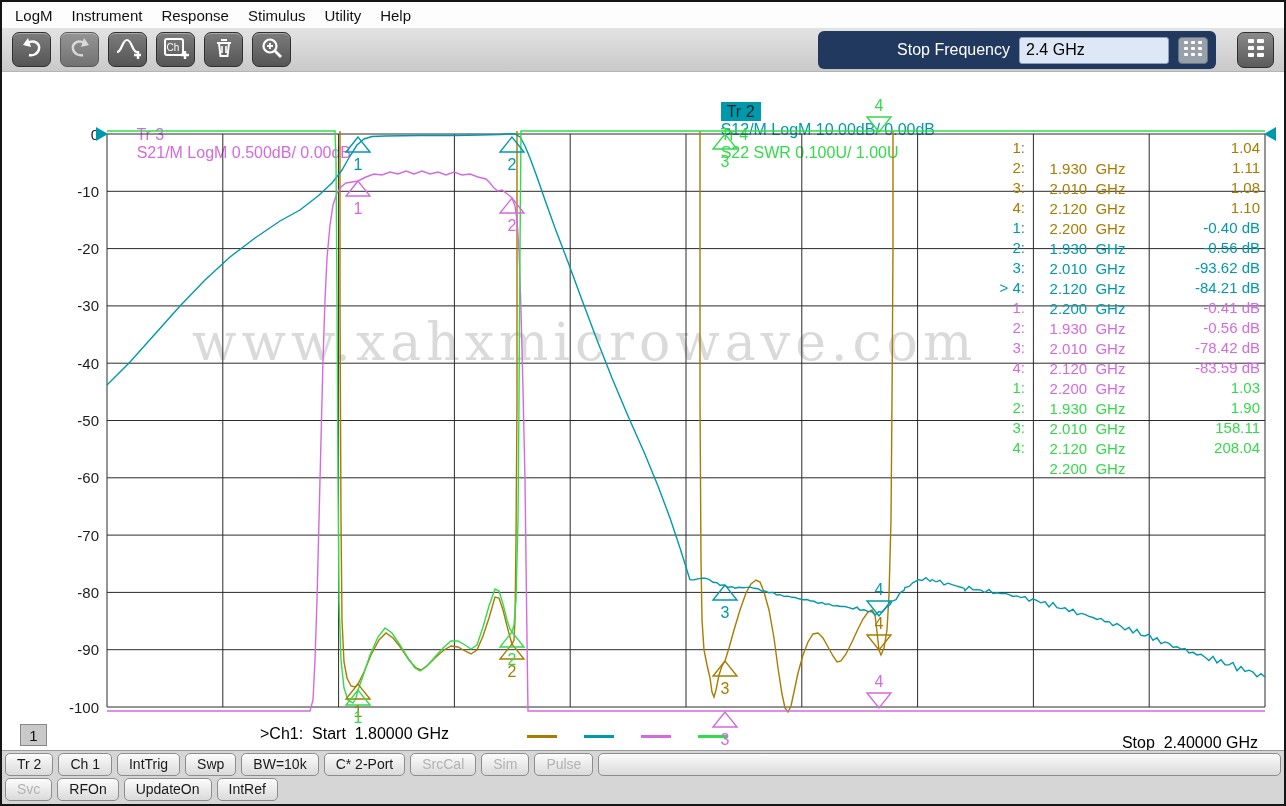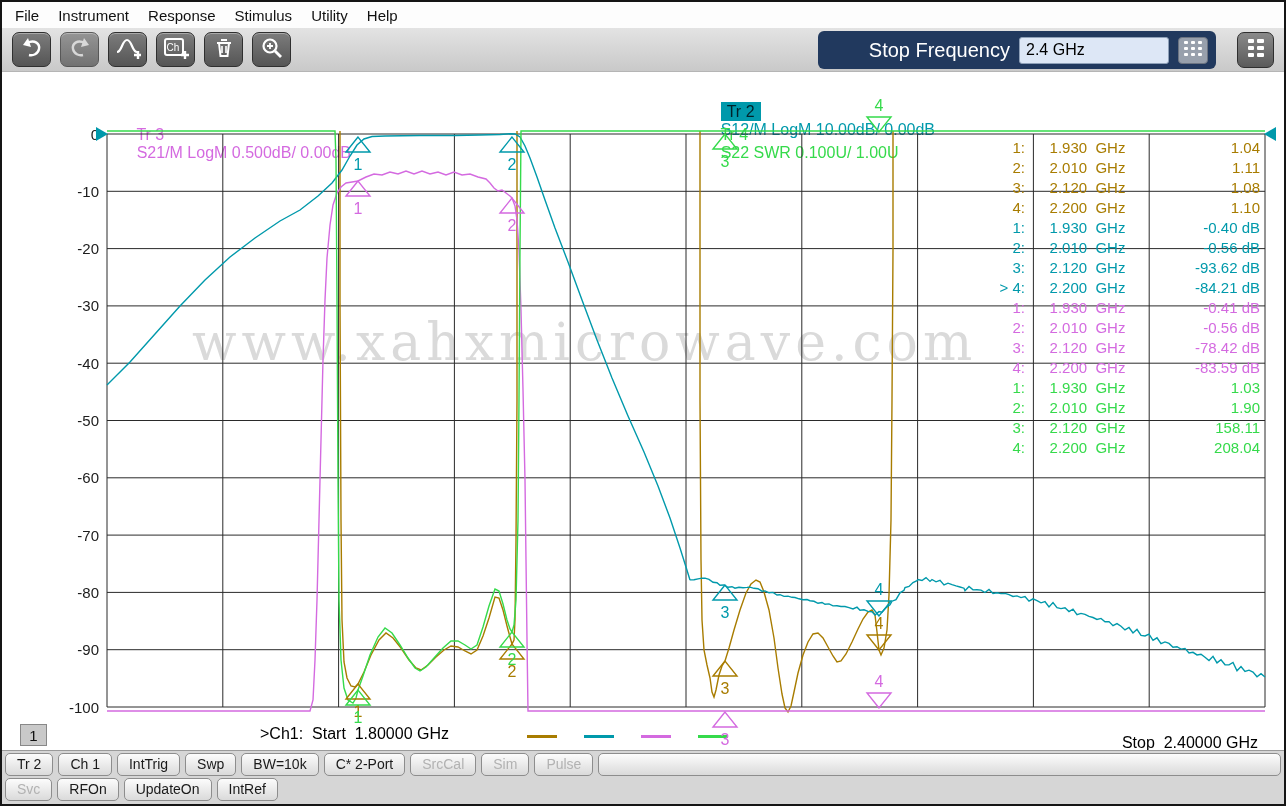--- a/index.html
+++ b/index.html
@@ -12,42 +12,42 @@
   .menu-item{font-size:15px;color:#111;cursor:default;}
 
   
   .toolbar{height:44px;background:linear-gradient(#e3e3e3,#c9c9c9);position:relative;border-bottom:1px solid #b5b5b5;padding-left:35px;}
   .tbtn{position:absolute;top:4px;width:39px;height:35px;border-radius:7px;
         background:linear-gradient(#7c7c7c,#555);border:1px solid #2f2f2f;
         display:flex;align-items:center;justify-content:center;box-shadow:inset 0 1px 0 rgba(255,255,255,.35);}
   .tbtn.dim{opacity:.75;}
   .navy{position:absolute;left:816px;top:3px;width:398px;height:38px;background:#21395e;border-radius:6px;
         display:flex;align-items:center;justify-content:flex-end;gap:9px;padding:0 8px;}
-  .navy .lbl{color:#fff;font-size:20px;}
+  .navy .lbl{color:#fff;font-size:16px;}
   .freq-input{width:150px;height:27px;border:1px solid #8ea0b8;border-radius:3px;background:#dde7f6;
         font-size:16px;color:#000;padding:0 6px;font-family:inherit;}
   .keypad{width:30px;height:27px;background:#98a0ac;border:1px solid #6c7482;border-radius:4px;
         display:flex;align-items:center;justify-content:center;}
   .sidebtn{position:absolute;left:1235px;top:4px;width:37px;height:36px;border-radius:7px;
         background:linear-gradient(#8a8a8a,#5a5a5a);border:1px solid #2f2f2f;
         display:flex;align-items:center;justify-content:center;}
 
   
   .main{height:678px;background:#fff;position:relative;overflow:hidden;}
   .watermark{position:absolute;left:190px;top:240px;font-family:"DejaVu Serif","Liberation Serif",serif;
         font-size:52px;letter-spacing:5px;color:#dadada;white-space:nowrap;z-index:1;}
   .hdr{position:absolute;font-size:16px;white-space:pre;z-index:2;}
   .hdr .trid{margin-right:14px;}
   .trid-active{padding:1px 6px;color:#00222a;}
   #plotsvg{position:absolute;left:0;top:0;z-index:3;pointer-events:none;}
   #plotsvg .marker{pointer-events:auto;}
   #mtable{position:absolute;left:983px;top:66px;z-index:4;}
   .mrow{display:flex;height:20px;line-height:20px;font-size:15px;white-space:pre;}
   .mrow .c1{width:40px;text-align:right;}
-  .mrow .c2{width:125px;text-align:center;}
+  .mrow .c2{width:125px;text-align:center;margin-top:21px;}
   .mrow .c3{width:110px;text-align:right;}
 
   
   .statusbar{position:absolute;left:0;top:650px;width:100%;height:28px;z-index:2;}
   .chbadge{position:absolute;left:18px;top:2px;width:27px;height:22px;background:#c9c9c9;border:1px solid #888;
         text-align:center;line-height:22px;font-size:15px;color:#111;}
   .starttext{position:absolute;left:258px;top:3px;font-size:16px;color:#000;white-space:pre;}
   .stoptext{position:absolute;right:26px;top:12px;font-size:16px;color:#000;white-space:pre;}
   .legend-dash{position:absolute;top:13px;height:3px;width:30px;}
 
@@ -59,21 +59,21 @@
         text-align:center;white-space:nowrap;}
   .softkey.disabled{color:#b2b2b2;}
   .softkey.blank{flex:1;}
 </style>
 </head>
 <body>
 
 <div class="window">
 
   <div class="menubar">
-    <span class="menu-item">File</span>
+    <span class="menu-item">LogM</span>
     <span class="menu-item">Instrument</span>
     <span class="menu-item">Response</span>
     <span class="menu-item">Stimulus</span>
     <span class="menu-item">Utility</span>
     <span class="menu-item">Help</span>
   </div>
 
   <div class="toolbar">
     <div class="tbtn" style="left:10px">
       <span>

